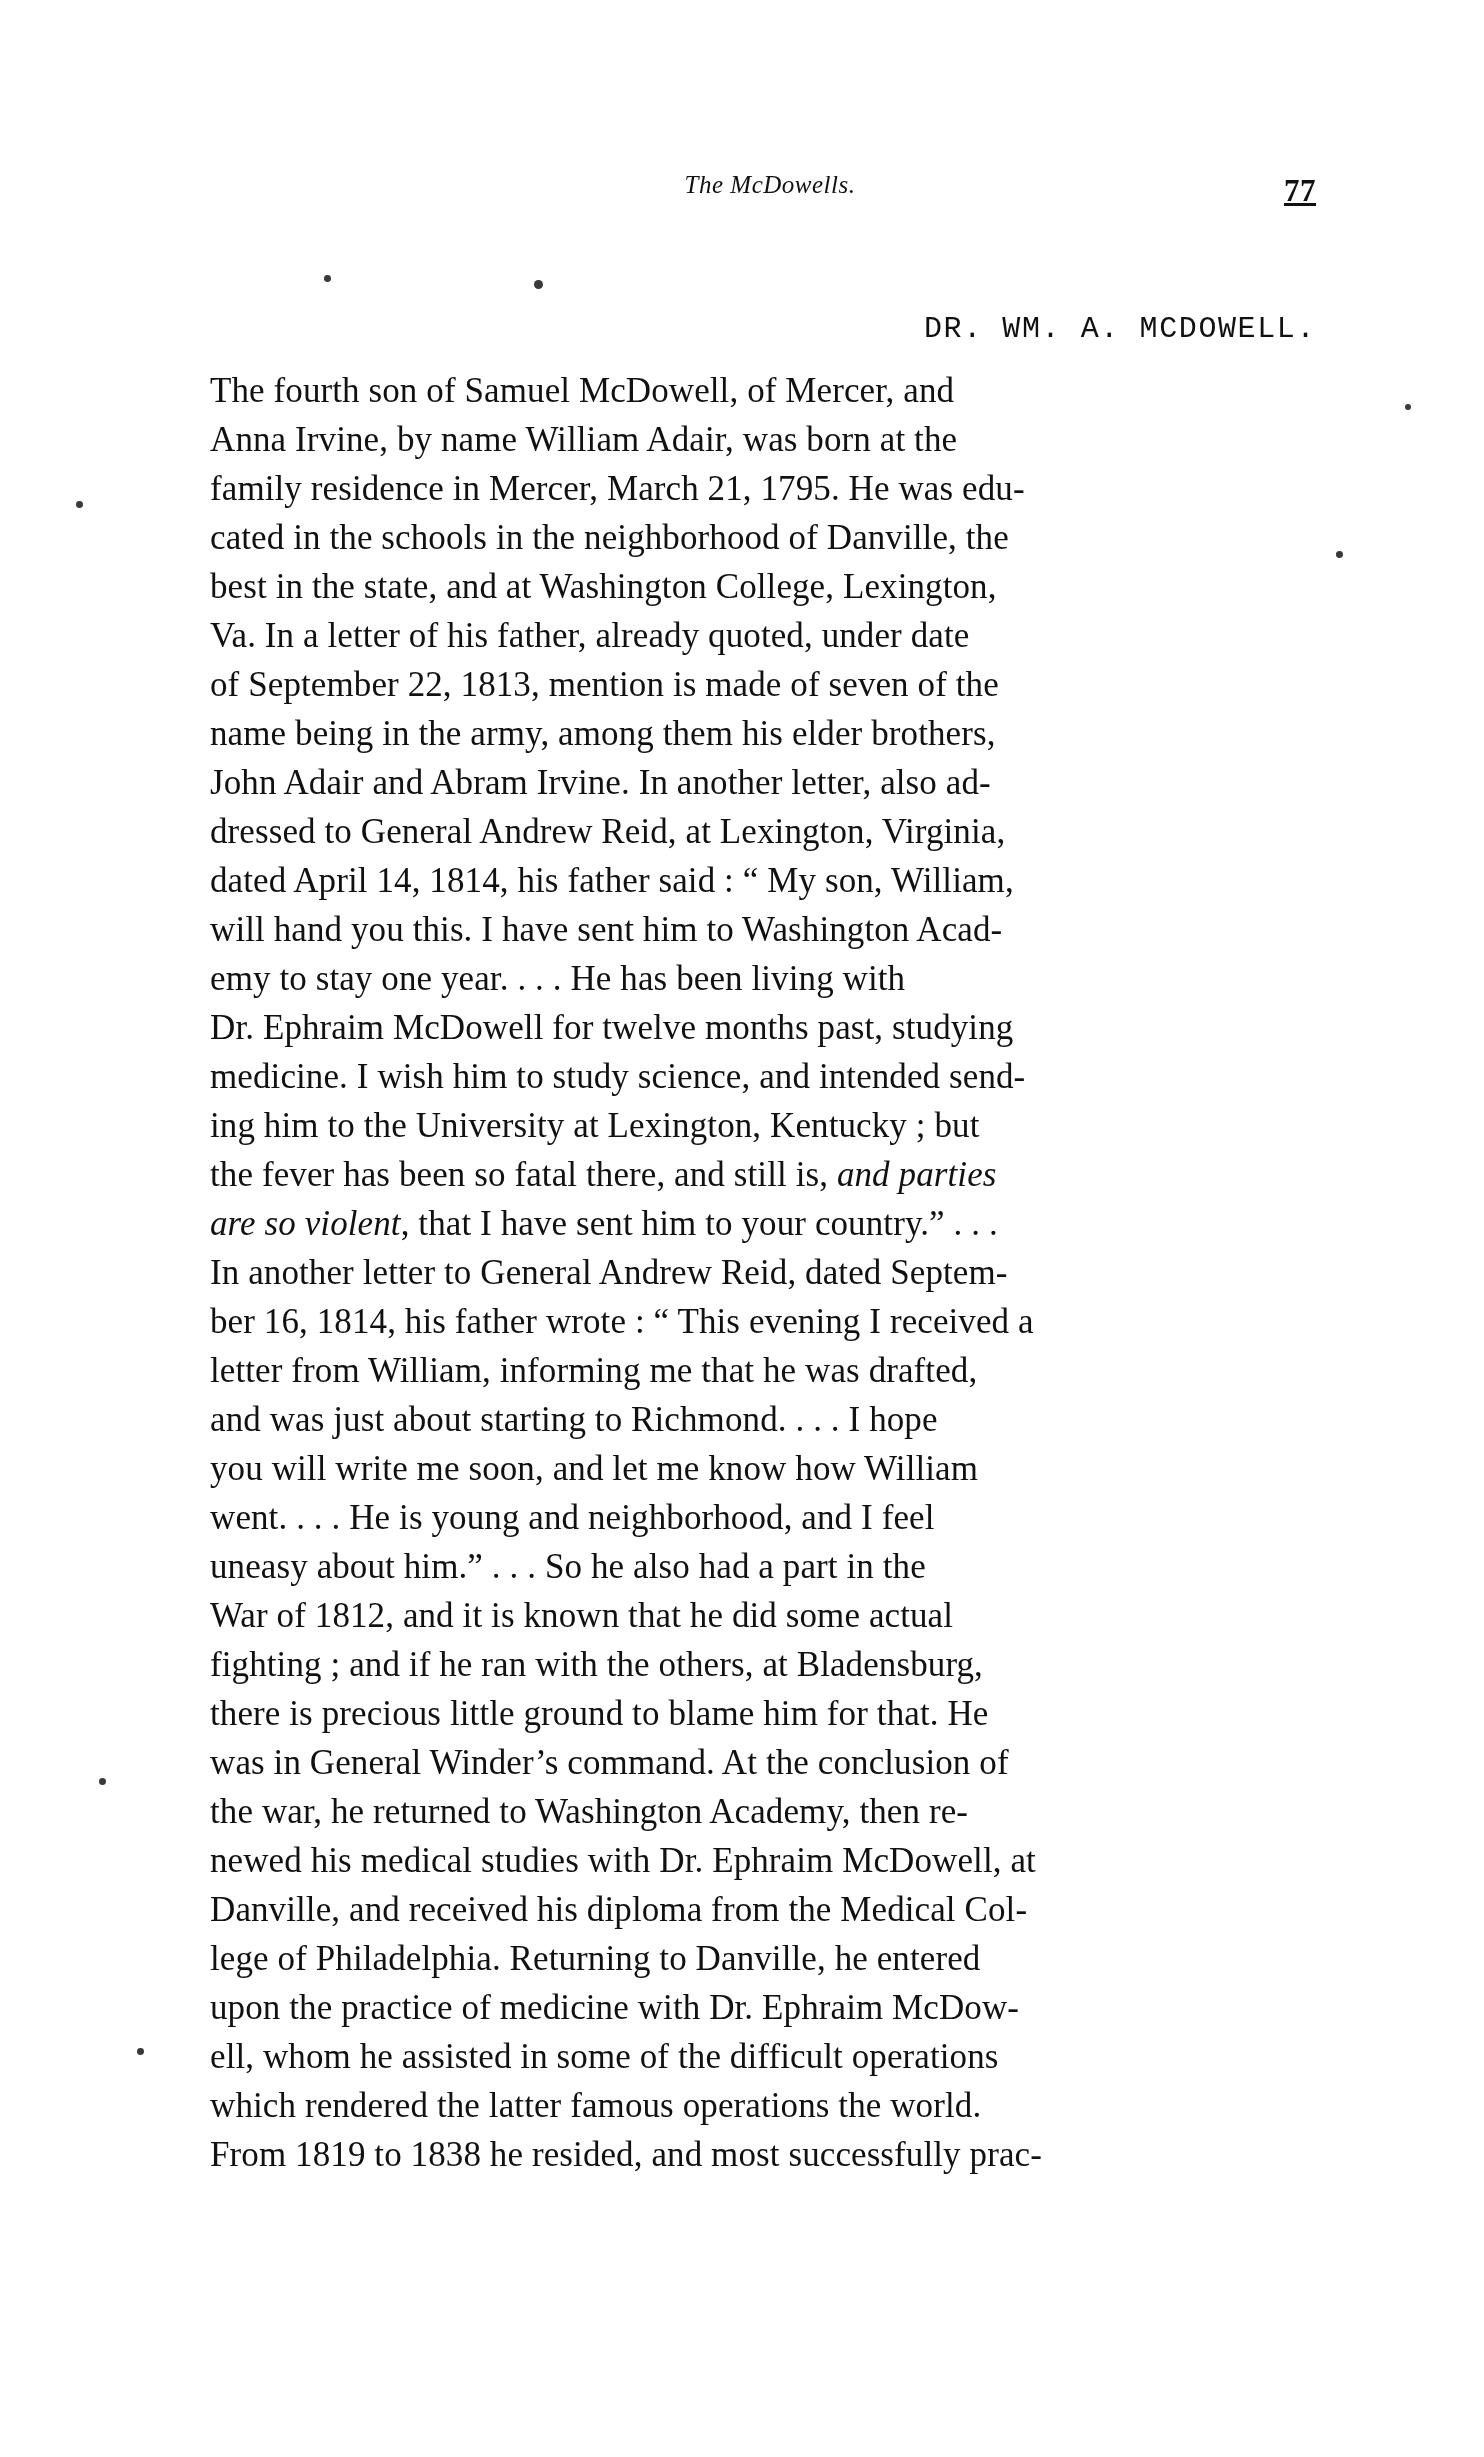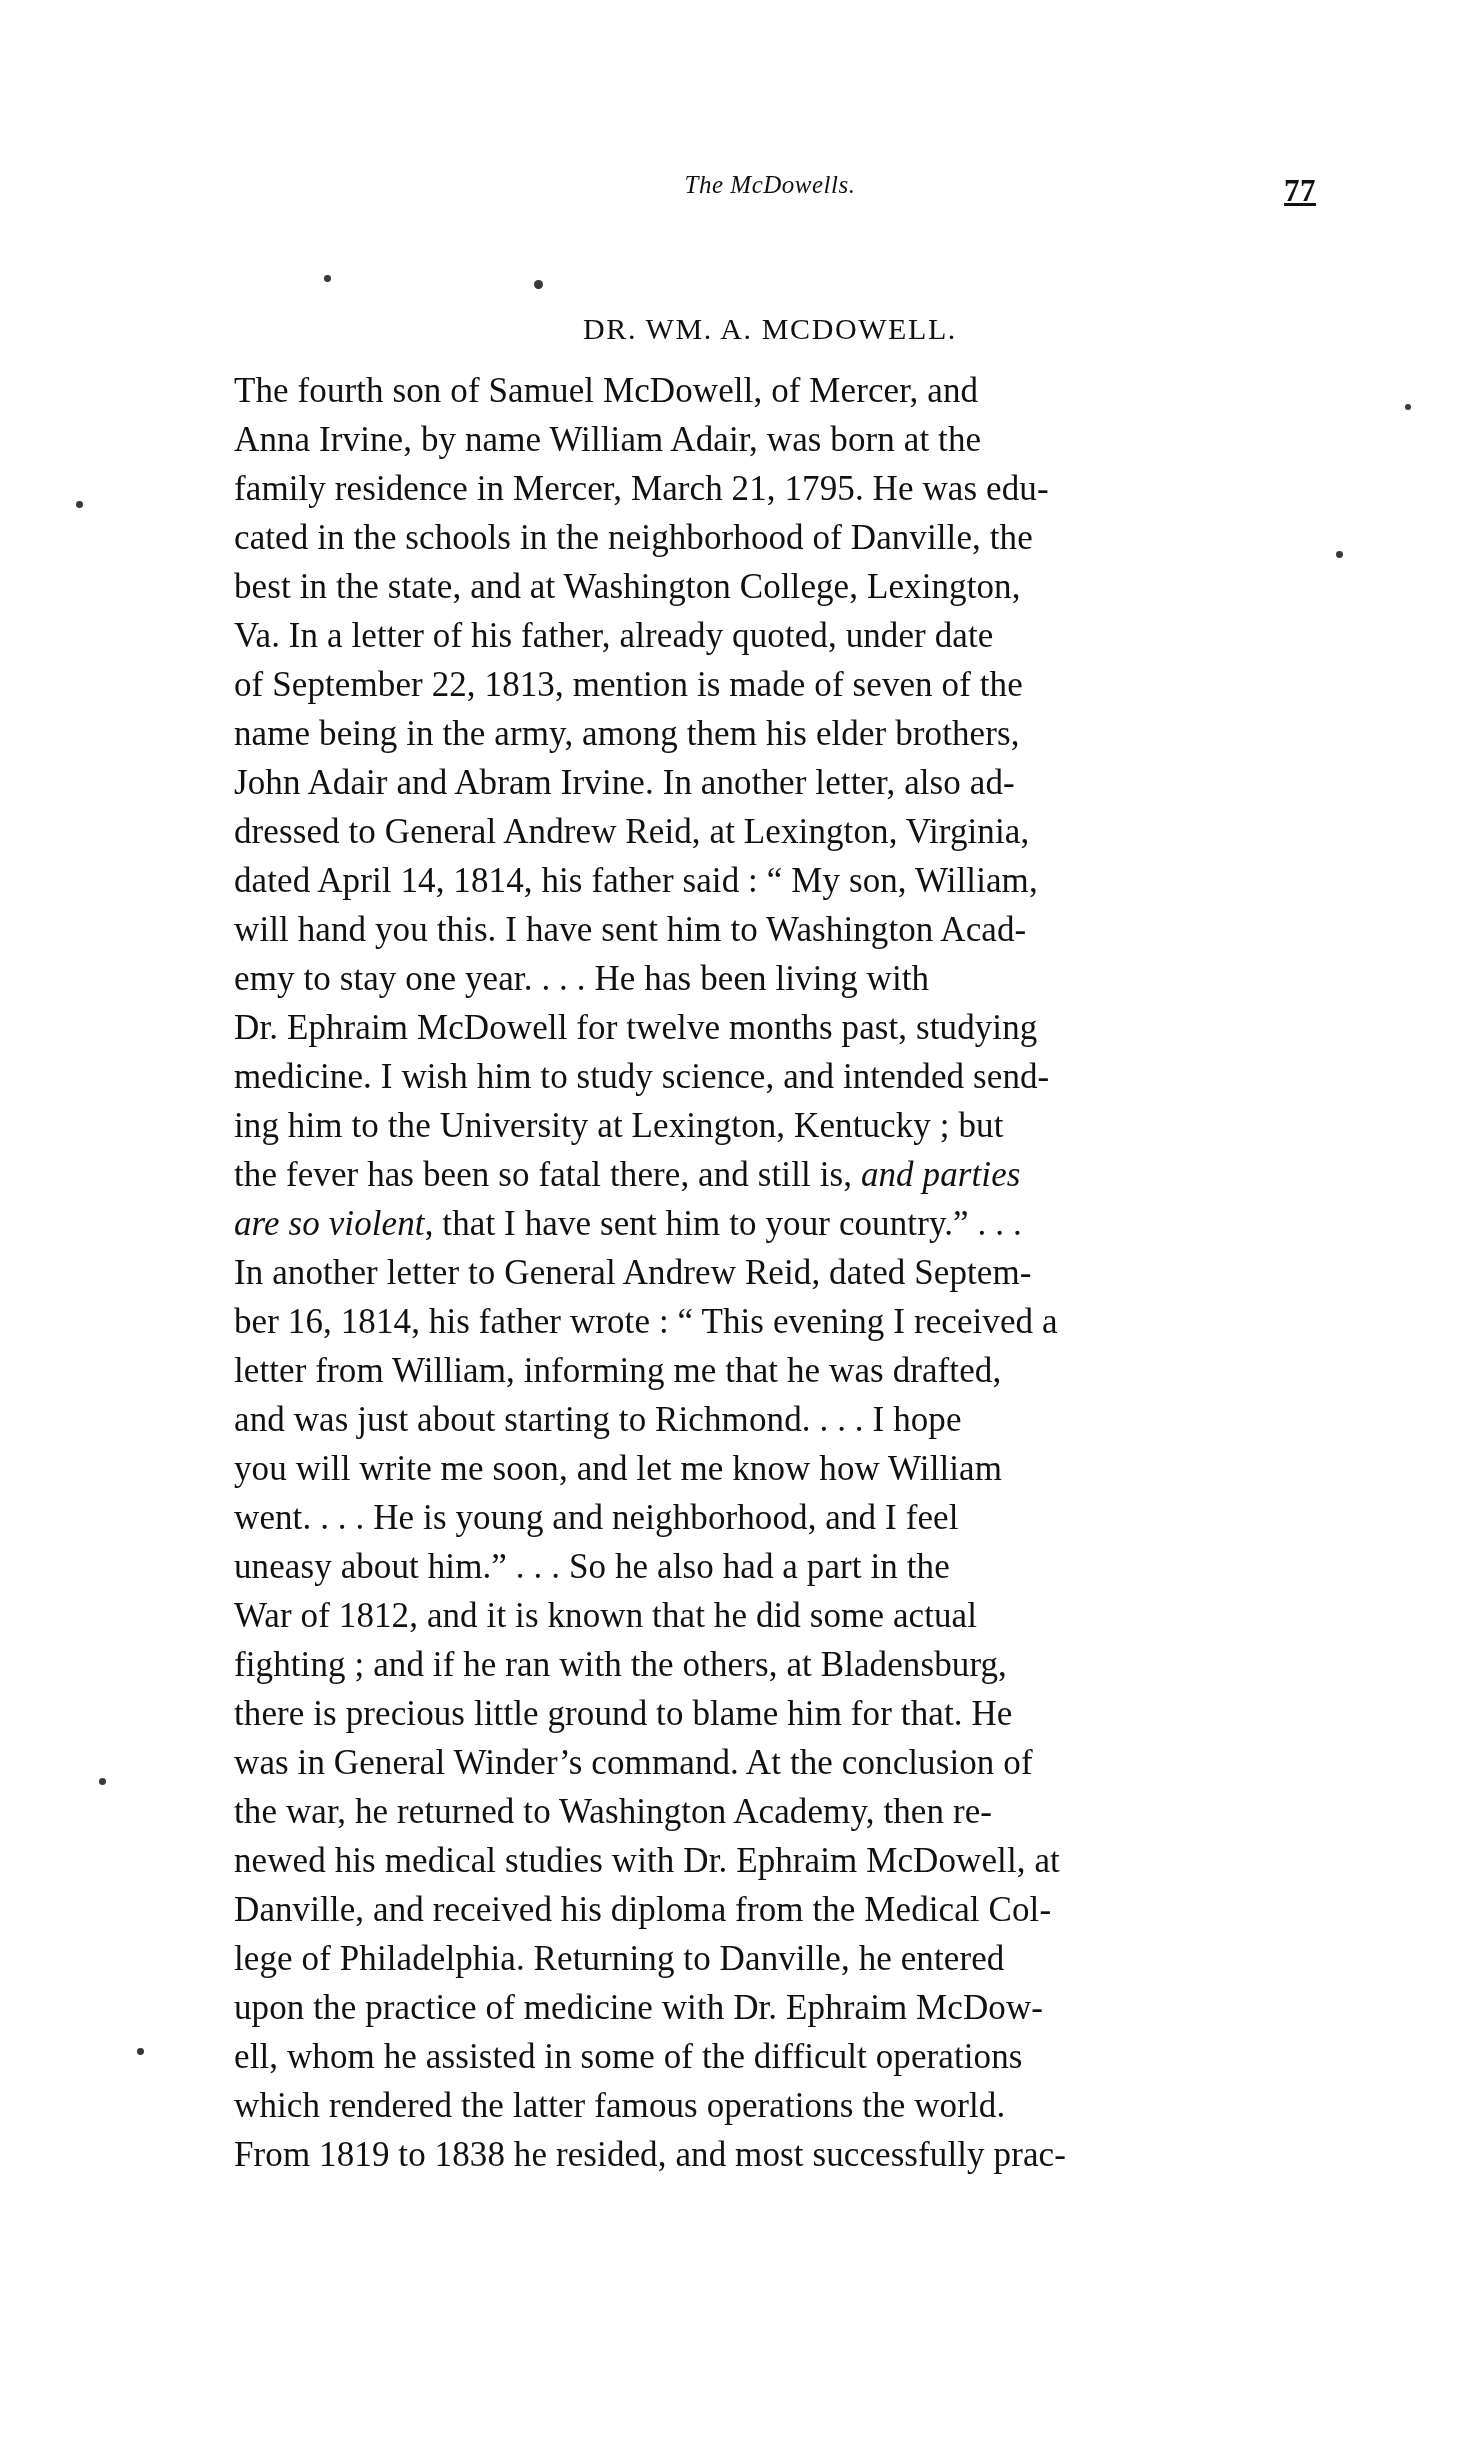--- a/index.html
+++ b/index.html
@@ -46,38 +46,38 @@
     font-size: 31px;
     font-weight: bold;
     letter-spacing: 0.5px;
     text-decoration: underline;
   }
   .section-heading {
     position: absolute;
     top: 312px;
     left: 224px;
     width: 1092px;
-    text-align: center;
+    text-align: right;
     font-size: 30px;
     letter-spacing: 1.6px;
     white-space: nowrap;
+    font-family: Liberation Mono, monospace;
   }
   .body-text {
     position: absolute;
     top: 366px;
     left: 210px;
     width: 1102px;
   }
   .line {
     height: 49px;
     line-height: 49px;
     font-size: 35px;
     white-space: nowrap;
     letter-spacing: 0.1px;
-    margin-left: 24px;
   }
   .line i {
   }
   
   .speck {
     position: absolute;
     background: #3a3a3a;
     border-radius: 50%;
   }
 </style>

